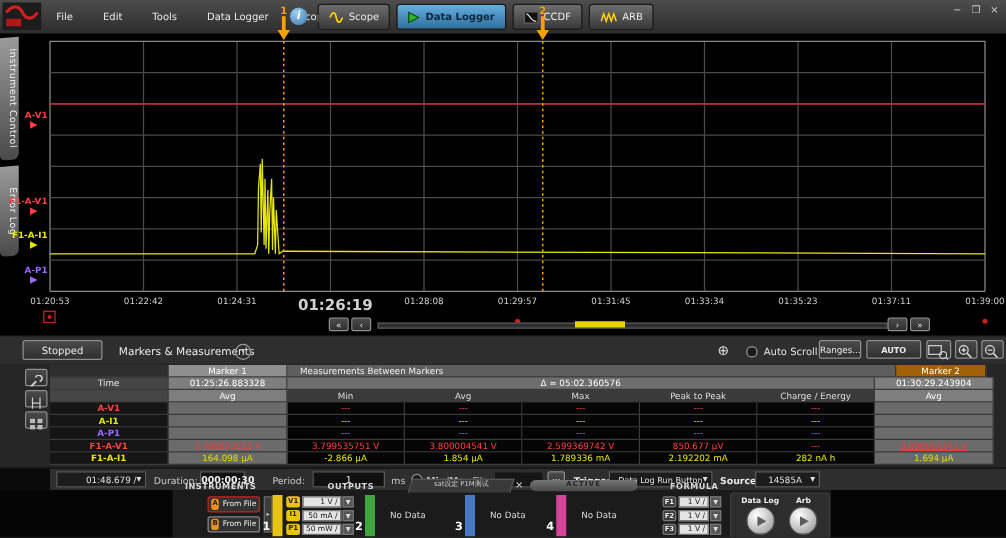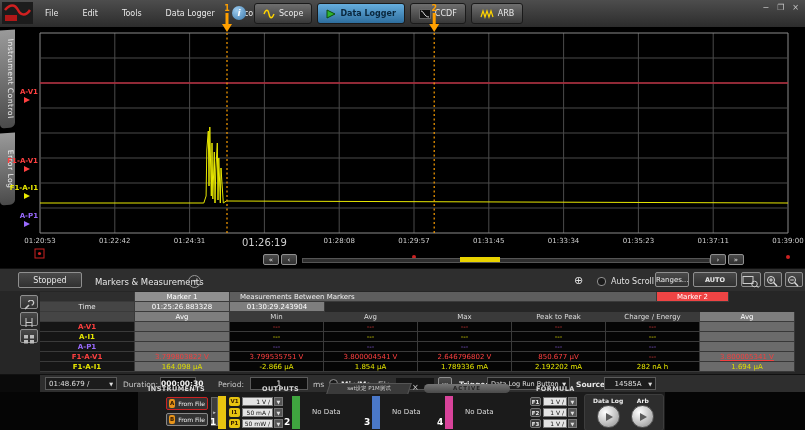--- a/index.html
+++ b/index.html
@@ -15,21 +15,21 @@
         color:#f0f0f0;font-size:7.5px;writing-mode:vertical-rl;text-align:center;letter-spacing:.5px;}
   .sbtn{box-sizing:border-box;background:linear-gradient(#4a4a4a,#303030);border:1px solid #8f8f8f;
         border-radius:2px;color:#e8e8e8;text-align:center;}
   .cell{box-sizing:border-box;height:10px;line-height:10px;font-size:7px;text-align:center;
         border-right:1px solid #3a3a3a;border-bottom:1px solid #3a3a3a;overflow:hidden;white-space:nowrap;}
   .trow{display:flex;}
   .lbl{color:#c8c8c8;font-size:7.5px;}
   .ibox{box-sizing:border-box;background:#101010;border:1px solid #5a5a5a;color:#f0f0f0;
         font-size:7.5px;text-align:center;}
   .ddl{box-sizing:border-box;background:#1c1c1c;border:1px solid #5a5a5a;color:#e0e0e0;
-       font-size:7px;display:flex;align-items:center;justify-content:space-between;padding:0 3px;}
+       font-size:7px;display:flex;align-items:center;justify-content:flex-end;padding:0 3px;}
   .hdr{color:#d8d8d8;font-size:6.5px;font-weight:bold;letter-spacing:.4px;}
   .chk{box-sizing:border-box;width:9px;height:9px;background:#1a1a1a;border:1px solid #909090;border-radius:2px;}
   .badge{box-sizing:border-box;border-radius:2px;font-size:5.5px;font-weight:bold;
          text-align:center;line-height:9px;height:9px;}
   .valbox{box-sizing:border-box;height:9px;background:#e4e4e4;border:1px solid #777;color:#111;
           font-size:6px;line-height:8px;text-align:right;padding-right:2px;}
   .dropbtn{box-sizing:border-box;width:9px;height:9px;background:#555;border:1px solid #777;
            color:#ddd;font-size:5px;line-height:8px;text-align:center;}
   .playcirc{width:21px;height:21px;border-radius:50%;
             background:radial-gradient(circle at 35% 30%,#ffffff,#c2c2c2 55%,#8a8a8a);
@@ -147,21 +147,21 @@
       <div style="position: absolute; left: 24px; top: 166px; width: 0px; height: 0px; border-top: 3px solid transparent; border-bottom: 3px solid transparent; border-left: 6px solid rgb(255, 64, 64);"></div>
       <div style="position: absolute; left: 0px; top: 184px; width: 38px; text-align: right; font-size: 7px; font-weight: bold; color: rgb(232, 232, 0);">F1-A-I1</div>
       <div style="position: absolute; left: 24px; top: 193px; width: 0px; height: 0px; border-top: 3px solid transparent; border-bottom: 3px solid transparent; border-left: 6px solid rgb(232, 232, 0);"></div>
       <div style="position: absolute; left: 0px; top: 212px; width: 38px; text-align: right; font-size: 7px; font-weight: bold; color: rgb(154, 107, 255);">A-P1</div>
       <div style="position: absolute; left: 24px; top: 221px; width: 0px; height: 0px; border-top: 3px solid transparent; border-bottom: 3px solid transparent; border-left: 6px solid rgb(154, 107, 255);"></div>
     </div>
   <div id="ticks">
       <div style="position: absolute; left: 14px; top: 237px; width: 52px; text-align: center; color: rgb(208, 208, 208); font-size: 7px;">01:20:53</div>
       <div style="position: absolute; left: 88.8px; top: 237px; width: 52px; text-align: center; color: rgb(208, 208, 208); font-size: 7px;">01:22:42</div>
       <div style="position: absolute; left: 163.6px; top: 237px; width: 52px; text-align: center; color: rgb(208, 208, 208); font-size: 7px;">01:24:31</div>
-      <div style="position: absolute; left: 238.4px; top: 237px; width: 52px; text-align: center; color: rgb(208, 208, 208); font-size: 10px;">01:26:19</div>
+      <div style="position: absolute; left: 238.4px; top: 237px; width: 52px; text-align: center; color: rgb(208, 208, 208); font-size: 12px; font-weight: bold;">01:26:19</div>
       <div style="position: absolute; left: 313.2px; top: 237px; width: 52px; text-align: center; color: rgb(208, 208, 208); font-size: 7px;">01:28:08</div>
       <div style="position: absolute; left: 388px; top: 237px; width: 52px; text-align: center; color: rgb(208, 208, 208); font-size: 7px;">01:29:57</div>
       <div style="position: absolute; left: 462.8px; top: 237px; width: 52px; text-align: center; color: rgb(208, 208, 208); font-size: 7px;">01:31:45</div>
       <div style="position: absolute; left: 537.6px; top: 237px; width: 52px; text-align: center; color: rgb(208, 208, 208); font-size: 7px;">01:33:34</div>
       <div style="position: absolute; left: 612.4px; top: 237px; width: 52px; text-align: center; color: rgb(208, 208, 208); font-size: 7px;">01:35:23</div>
       <div style="position: absolute; left: 687.2px; top: 237px; width: 52px; text-align: center; color: rgb(208, 208, 208); font-size: 7px;">01:37:11</div>
       <div style="position: absolute; left: 762px; top: 237px; width: 52px; text-align: center; color: rgb(208, 208, 208); font-size: 7px;">01:39:00</div>
     </div>
 
   <div class="abs" id="scrollrow" style="left:0;top:253px;width:805px;height:14px;">
@@ -225,26 +225,27 @@
         <rect x="2" y="1" width="4" height="3.5" fill="#bbb"></rect>
         <rect x="8" y="1" width="4" height="3.5" fill="#bbb"></rect>
         <rect x="2" y="6" width="4" height="3.5" fill="#bbb"></rect>
         <rect x="8" y="6" width="4" height="3.5" fill="#bbb"></rect>
       </svg>
   </div>
   <div class="abs" id="tbl" style="left:40px;top:292px;width:755px;">
       <div class="trow">
         <div class="cell" style="width: 95px; background: rgb(46, 46, 46);"></div>
         <div class="cell" style="width: 95px; background: rgb(143, 143, 143); color: rgb(255, 255, 255);">Marker 1</div>
-        <div class="cell" style="width: 427px; background: rgb(94, 94, 94); color: rgb(240, 240, 240); text-align: left; padding-left: 10px;">Measurements Between Markers</div>
-        <div class="cell" style="width: 72px; background: #ef4444; color: rgb(255, 255, 255);">Marker 2</div>
+        <div class="cell" style="width: 487px; background: rgb(94, 94, 94); color: rgb(240, 240, 240); text-align: left; padding-left: 10px;">Measurements Between Markers</div>
+        <div class="cell" style="width: 72px; background: #a16207; color: rgb(255, 255, 255);">Marker 2</div>
       </div>
       <div class="trow">
         <div class="cell" style="width: 95px; background: rgb(69, 69, 69); color: rgb(232, 232, 232);">Time</div>
         <div class="cell" style="width: 95px; background: rgb(126, 126, 126); color: rgb(255, 255, 255);">01:25:26.883328</div>
+        <div class="cell" style="width: 470px; background: rgb(110, 110, 110); color: rgb(255, 255, 255);">Δ = 05:02.360576</div>
         <div class="cell" style="width: 95px; background: rgb(126, 126, 126); color: rgb(255, 255, 255);">01:30:29.243904</div>
       </div>
       <div class="trow">
         <div class="cell" style="width: 95px; background: rgb(69, 69, 69);"></div>
         <div class="cell" style="width: 95px; background: rgb(126, 126, 126); color: rgb(255, 255, 255);">Avg</div>
         <div class="cell" style="width: 94px; background: rgb(58, 58, 58); color: rgb(221, 221, 221);">Min</div>
         <div class="cell" style="width: 94px; background: rgb(58, 58, 58); color: rgb(221, 221, 221);">Avg</div>
         <div class="cell" style="width: 94px; background: rgb(58, 58, 58); color: rgb(221, 221, 221);">Max</div>
         <div class="cell" style="width: 94px; background: rgb(58, 58, 58); color: rgb(221, 221, 221);">Peak to Peak</div>
         <div class="cell" style="width: 94px; background: rgb(58, 58, 58); color: rgb(221, 221, 221);">Charge / Energy</div>
@@ -278,21 +279,21 @@
         <div class="cell" style="width: 94px; background: rgb(5, 5, 5); color: rgb(154, 107, 255);">---</div>
         <div class="cell" style="width: 94px; background: rgb(5, 5, 5); color: rgb(154, 107, 255);">---</div>
         <div class="cell" style="width: 94px; background: rgb(5, 5, 5); color: rgb(154, 107, 255);">---</div>
         <div class="cell" style="width: 95px; background: rgb(111, 111, 111); color: rgb(154, 107, 255); opacity: 0.95;"></div>
       </div>
       <div class="trow">
         <div class="cell" style="width: 95px; background: rgb(21, 21, 21); color: rgb(255, 64, 64); font-weight: bold;">F1-A-V1</div>
         <div class="cell" style="width: 95px; background: rgb(111, 111, 111); color: rgb(255, 64, 64); opacity: 0.95;">3.799803822 V</div>
         <div class="cell" style="width: 94px; background: rgb(5, 5, 5); color: rgb(255, 64, 64);">3.799535751 V</div>
         <div class="cell" style="width: 94px; background: rgb(5, 5, 5); color: rgb(255, 64, 64);">3.800004541 V</div>
-        <div class="cell" style="width: 94px; background: rgb(5, 5, 5); color: rgb(255, 64, 64);">2.646796802 V</div>
+        <div class="cell" style="width: 94px; background: rgb(5, 5, 5); color: rgb(255, 64, 64);">2.599369742 V</div>
         <div class="cell" style="width: 94px; background: rgb(5, 5, 5); color: rgb(255, 64, 64);">850.677 µV</div>
         <div class="cell" style="width: 94px; background: rgb(5, 5, 5); color: rgb(255, 64, 64);">---</div>
         <div class="cell" style="width: 95px; background: rgb(111, 111, 111); color: rgb(255, 64, 64); opacity: 0.95; text-decoration: underline;">3.800005341 V</div>
       </div>
       <div class="trow">
         <div class="cell" style="width: 95px; background: rgb(21, 21, 21); color: rgb(232, 232, 0); font-weight: bold;">F1-A-I1</div>
         <div class="cell" style="width: 95px; background: rgb(111, 111, 111); color: rgb(232, 232, 0); opacity: 0.95;">164.098 µA</div>
         <div class="cell" style="width: 94px; background: rgb(5, 5, 5); color: rgb(232, 232, 0);">-2.866 µA</div>
         <div class="cell" style="width: 94px; background: rgb(5, 5, 5); color: rgb(232, 232, 0);">1.854 µA</div>
         <div class="cell" style="width: 94px; background: rgb(5, 5, 5); color: rgb(232, 232, 0);">1.789336 mA</div>

